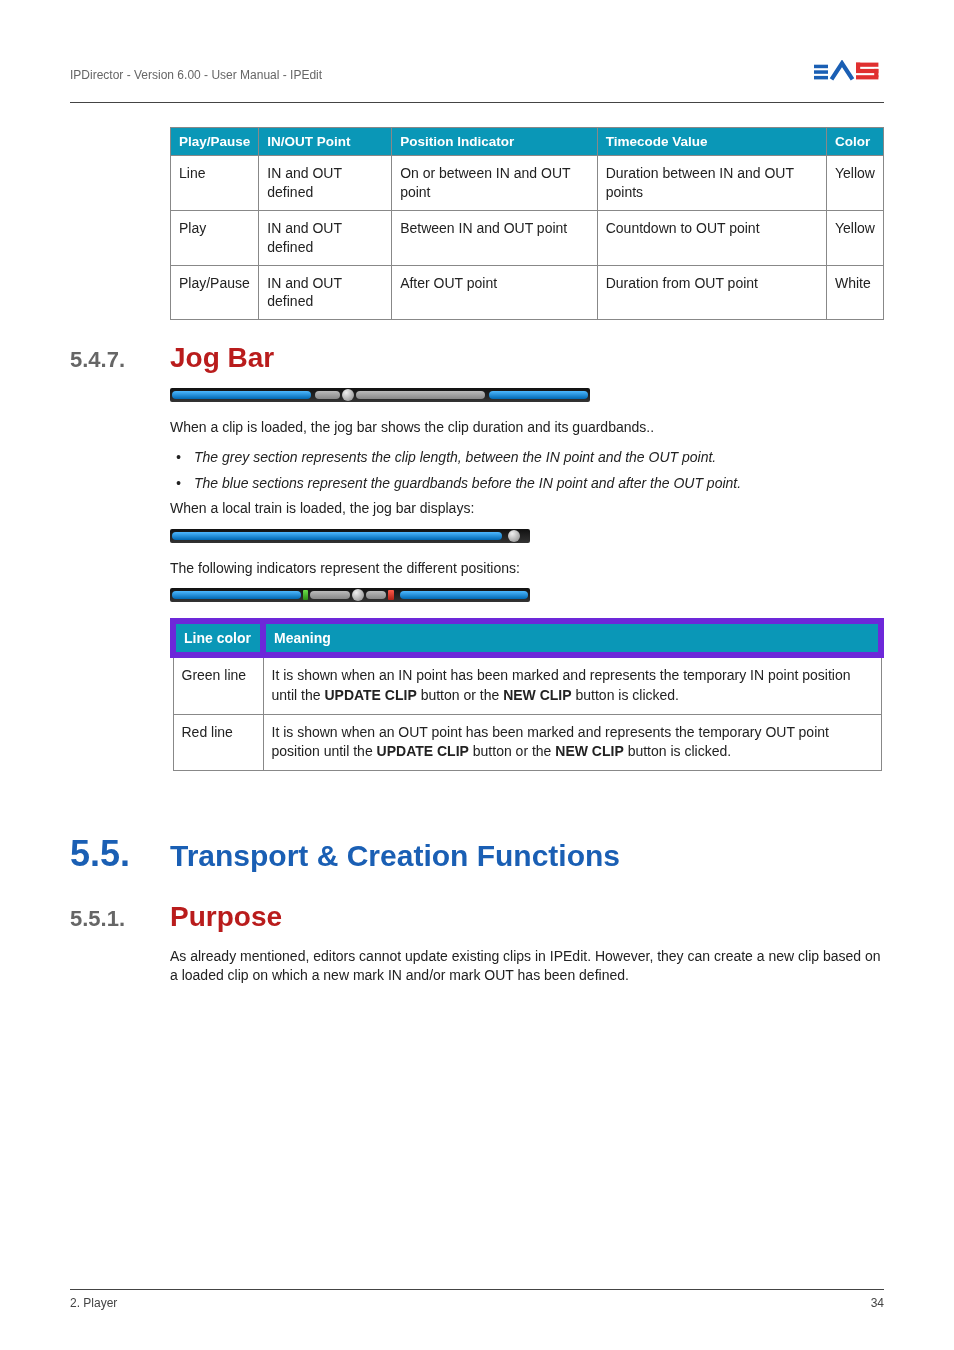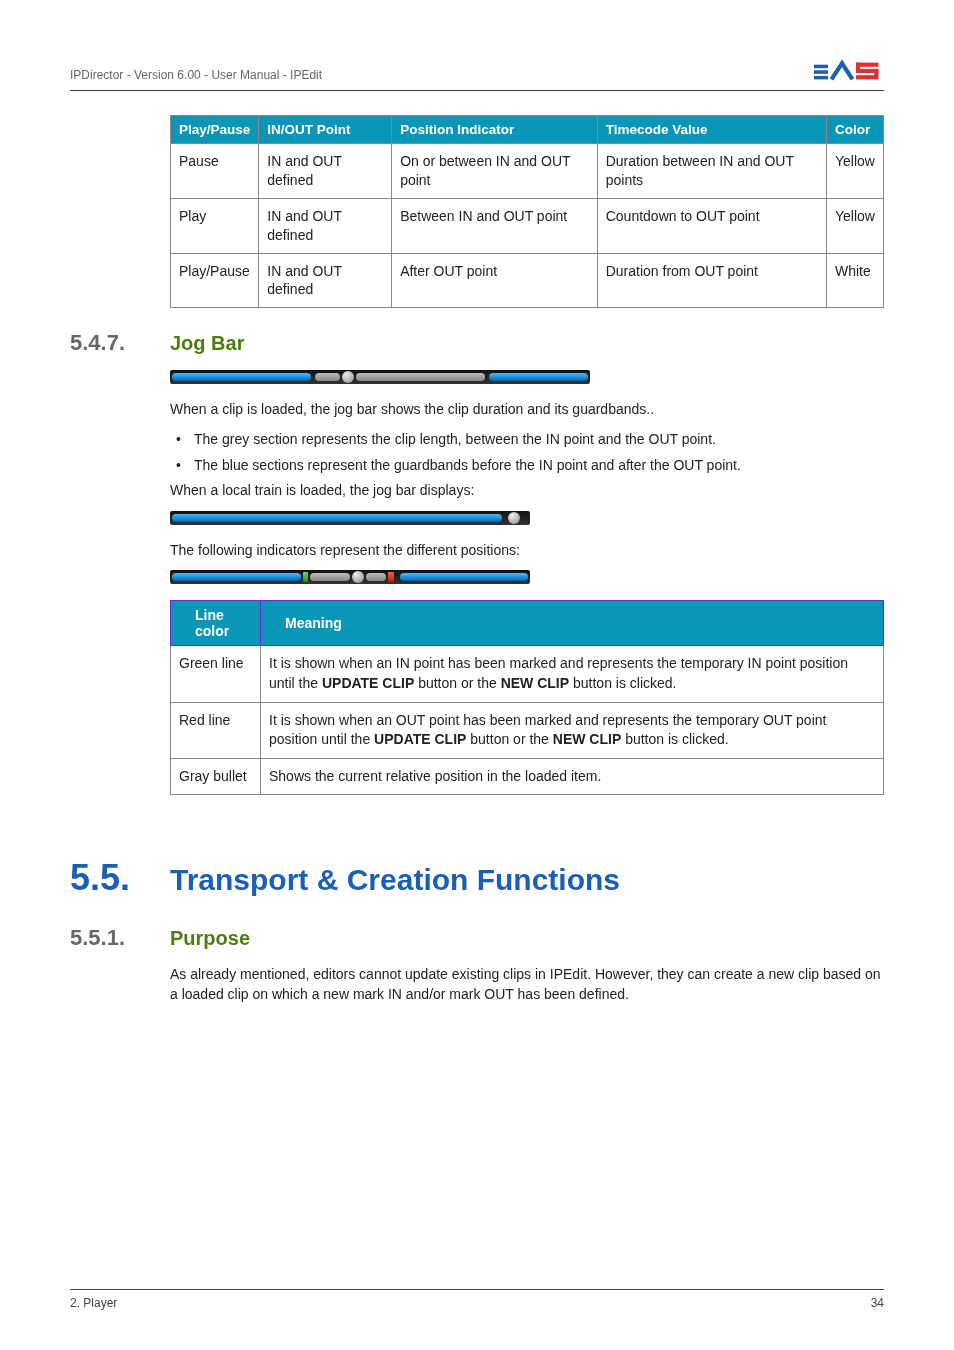--- a/index.html
+++ b/index.html
@@ -9,21 +9,21 @@
     width: 954px;
     height: 1350px;
     position: relative;
     padding: 60px 70px 40px 70px;
   }
   .header {
     display: flex;
     justify-content: space-between;
     align-items: flex-end;
     border-bottom: 1px solid #444;
-    padding-bottom: 8px;
+    padding-bottom: 20px;
     margin-bottom: 24px;
   }
   .header-text {
     font-size: 12px;
     color: #666;
   }
   .logo-svg { width: 70px; height: 22px; }
 
   .content { margin-left: 100px; }
 
@@ -54,21 +54,21 @@
   .sec-row {
     display: flex;
     align-items: baseline;
     margin-bottom: 14px;
   }
   .sec-num {
     width: 100px;
     flex-shrink: 0;
   }
   .h2-num { font-size: 22px; color: #666; font-weight: bold; }
-  .h2-title { font-size: 20px; color: #4d7c0f; font-weight: bold; }
+  .h2-title { font-size: 28px; color: #b91c1c; font-weight: bold; }
   .h1-num { font-size: 36px; color: #1a5fb4; font-weight: bold; }
   .h1-title { font-size: 30px; color: #1a5fb4; font-weight: bold; margin-top: 32px; }
 
   .jogbar {
     width: 420px;
     height: 14px;
     border-radius: 2px;
     background: linear-gradient(to bottom, #111 0%, #333 100%);
     position: relative;
     margin: 6px 0 16px 0;
@@ -91,20 +91,21 @@
 
   .para {
     font-size: 14px;
     color: #222;
     line-height: 1.4;
     margin-bottom: 10px;
   }
   ul.bullets {
     list-style: none;
     margin-bottom: 0;
+    font-style: italic;
   }
   ul.bullets li {
     font-size: 14px;
     color: #222;
     line-height: 1.4;
     padding-left: 24px;
     position: relative;
     margin-bottom: 6px;
   }
   ul.bullets li::before {
@@ -119,22 +120,22 @@
     border-collapse: collapse;
     width: 100%;
     font-size: 14px;
     margin-bottom: 36px;
   }
   table.meaning th {
     background: #0a97b7;
     color: #fff;
     text-align: left;
     font-weight: bold;
-    padding: 6px 24px;
-    border: 1px solid #6d28d9;
+    padding: 6px 8px;
+    border: 6px solid #6d28d9;
   }
   table.meaning td {
     padding: 8px 8px;
     border: 1px solid #888;
     color: #222;
     vertical-align: top;
     line-height: 1.4;
   }
   .bold { font-weight: bold; }
 
@@ -175,21 +176,21 @@
         <tr>
       <th>Play/Pause</th>
       <th>IN/OUT Point</th>
       <th>Position Indicator</th>
       <th>Timecode Value</th>
       <th>Color</th>
     </tr>
       </thead>
     <tbody>
       <tr>
-        <td>Pause</td>
+        <td>Line</td>
         <td>IN and OUT defined</td>
         <td>On or between IN and OUT point</td>
         <td>Duration between IN and OUT points</td>
         <td>Yellow</td>
       </tr>
       <tr>
         <td>Play</td>
         <td>IN and OUT defined</td>
         <td>Between IN and OUT point</td>
         <td>Countdown to OUT point</td>
@@ -260,24 +261,20 @@
         <td>
           <span>It is shown when an IN point has been marked and represents the temporary IN point position until the </span><span class="bold">UPDATE CLIP</span><span> button or the </span><span class="bold">NEW CLIP</span><span> button is clicked.</span>
         </td>
       </tr>
       <tr>
         <td>Red line</td>
         <td>
           <span>It is shown when an OUT point has been marked and represents the temporary OUT point position until the </span><span class="bold">UPDATE CLIP</span><span> button or the </span><span class="bold">NEW CLIP</span><span> button is clicked.</span>
         </td>
       </tr>
-      <tr>
-        <td>Gray bullet</td>
-        <td>Shows the current relative position in the loaded item.</td>
-      </tr>
     </tbody>
   </table>
 </div>
 
 <div class="sec-row" style="margin-top:20px;margin-bottom:26px">
   <span class="sec-num h1-num">5.5.</span>
   <span class="h1-title">Transport &amp; Creation Functions</span>
 </div>
 
 <div class="sec-row">

